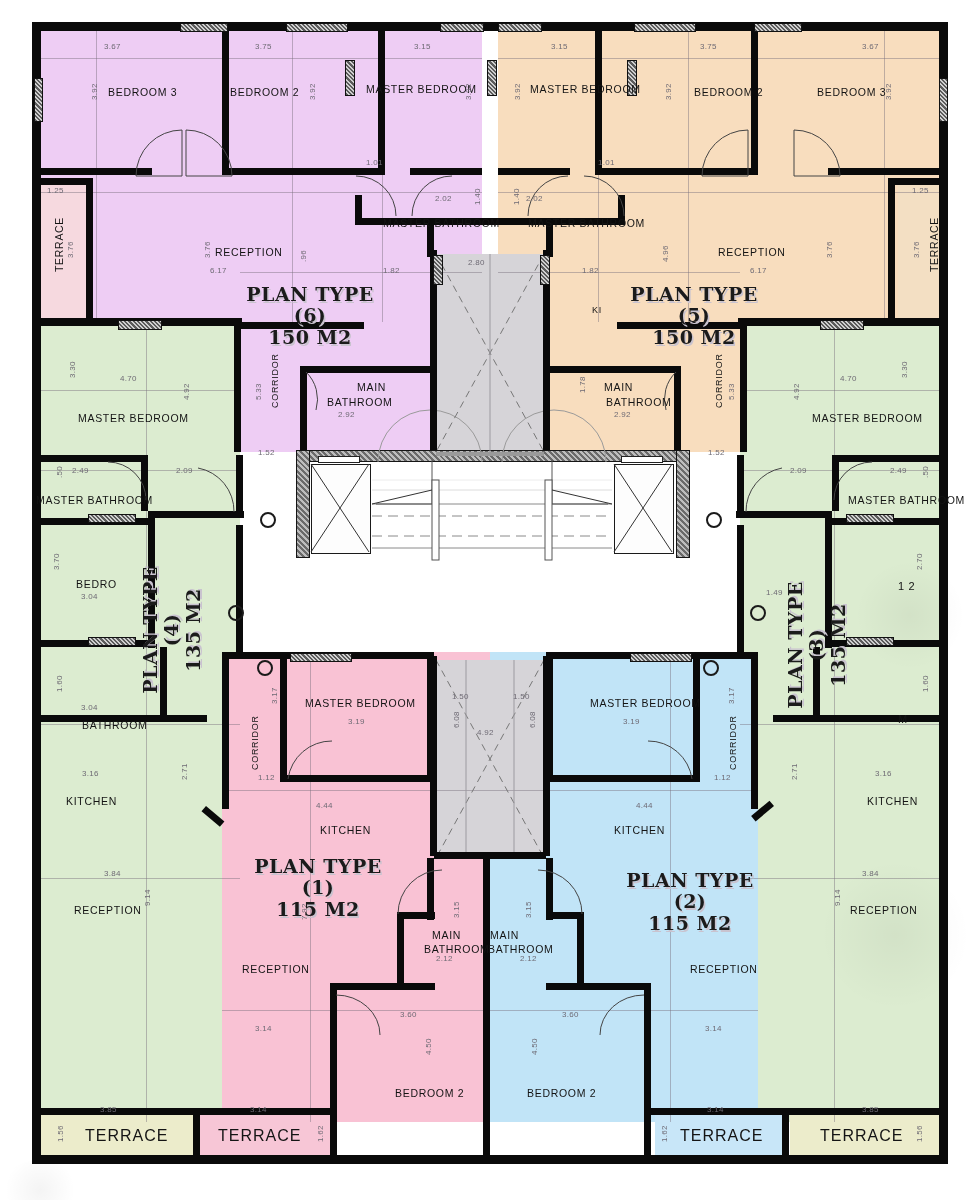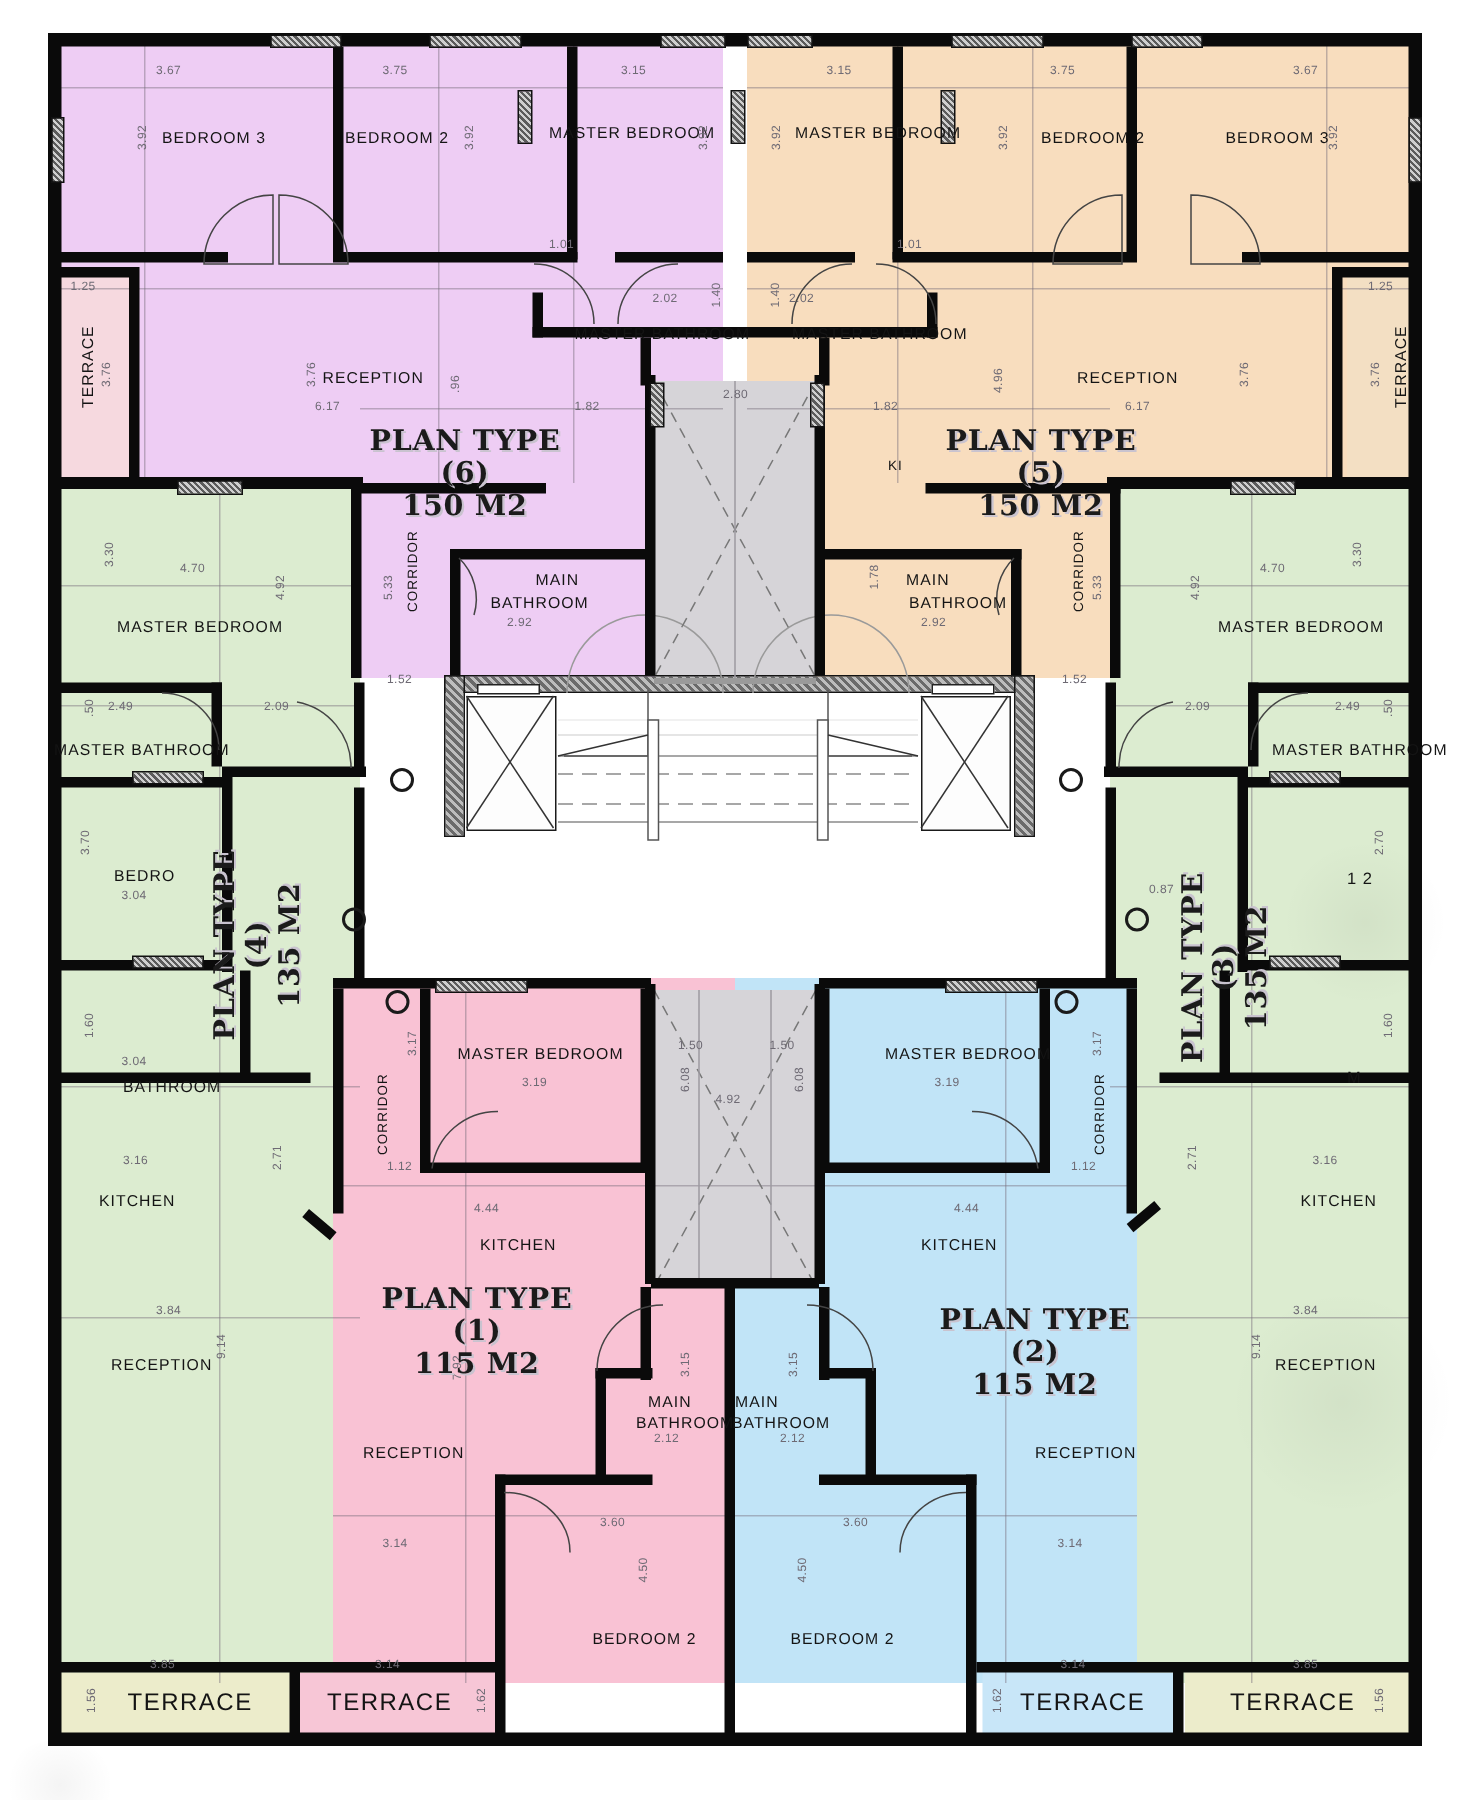--- a/index.html
+++ b/index.html
@@ -446,21 +446,21 @@
   <div class="dim v" style="left:66px;top:258px;">3.76</div>
   <div class="dim v" style="left:912px;top:258px;">3.76</div>
   <div class="dim v" style="left:203px;top:258px;">3.76</div>
   <div class="dim v" style="left:825px;top:258px;">3.76</div>
   <div class="dim" style="left:210px;top:266px;">6.17</div>
   <div class="dim" style="left:750px;top:266px;">6.17</div>
   <div class="dim" style="left:383px;top:266px;">1.82</div>
   <div class="dim" style="left:582px;top:266px;">1.82</div>
   <div class="dim v" style="left:661px;top:262px;">4.96</div>
   <div class="dim v" style="left:299px;top:262px;">.96</div>
-  <div class="dim" style="left:482px;top:258px;">2.80</div>
+  <div class="dim" style="left:468px;top:258px;">2.80</div>
   <div class="dim v" style="left:254px;top:400px;">5.33</div>
   <div class="dim v" style="left:727px;top:400px;">5.33</div>
   <div class="dim" style="left:338px;top:410px;">2.92</div>
   <div class="dim" style="left:614px;top:410px;">2.92</div>
   <div class="dim v" style="left:578px;top:393px;">1.78</div>
   <div class="dim" style="left:258px;top:448px;">1.52</div>
   <div class="dim" style="left:708px;top:448px;">1.52</div>
 
   <div class="dim" style="left:120px;top:374px;">4.70</div>
   <div class="dim" style="left:840px;top:374px;">4.70</div>
@@ -481,21 +481,21 @@
   <div class="dim v" style="left:921px;top:692px;">1.60</div>
   <div class="dim" style="left:81px;top:703px;">3.04</div>
   <div class="dim" style="left:82px;top:769px;">3.16</div>
   <div class="dim" style="left:875px;top:769px;">3.16</div>
   <div class="dim v" style="left:180px;top:780px;">2.71</div>
   <div class="dim v" style="left:790px;top:780px;">2.71</div>
   <div class="dim" style="left:104px;top:869px;">3.84</div>
   <div class="dim" style="left:862px;top:869px;">3.84</div>
   <div class="dim v" style="left:143px;top:906px;">9.14</div>
   <div class="dim v" style="left:833px;top:906px;">9.14</div>
-  <div class="dim" style="left:766px;top:588px;">0.87</div>
+  <div class="dim" style="left:766px;top:588px;">1.49</div>
 
   <div class="dim v" style="left:270px;top:704px;">3.17</div>
   <div class="dim v" style="left:727px;top:704px;">3.17</div>
   <div class="dim" style="left:348px;top:717px;">3.19</div>
   <div class="dim" style="left:623px;top:717px;">3.19</div>
   <div class="dim" style="left:258px;top:773px;">1.12</div>
   <div class="dim" style="left:714px;top:773px;">1.12</div>
   <div class="dim" style="left:316px;top:801px;">4.44</div>
   <div class="dim" style="left:636px;top:801px;">4.44</div>
   <div class="dim" style="left:452px;top:692px;">1.50</div>

